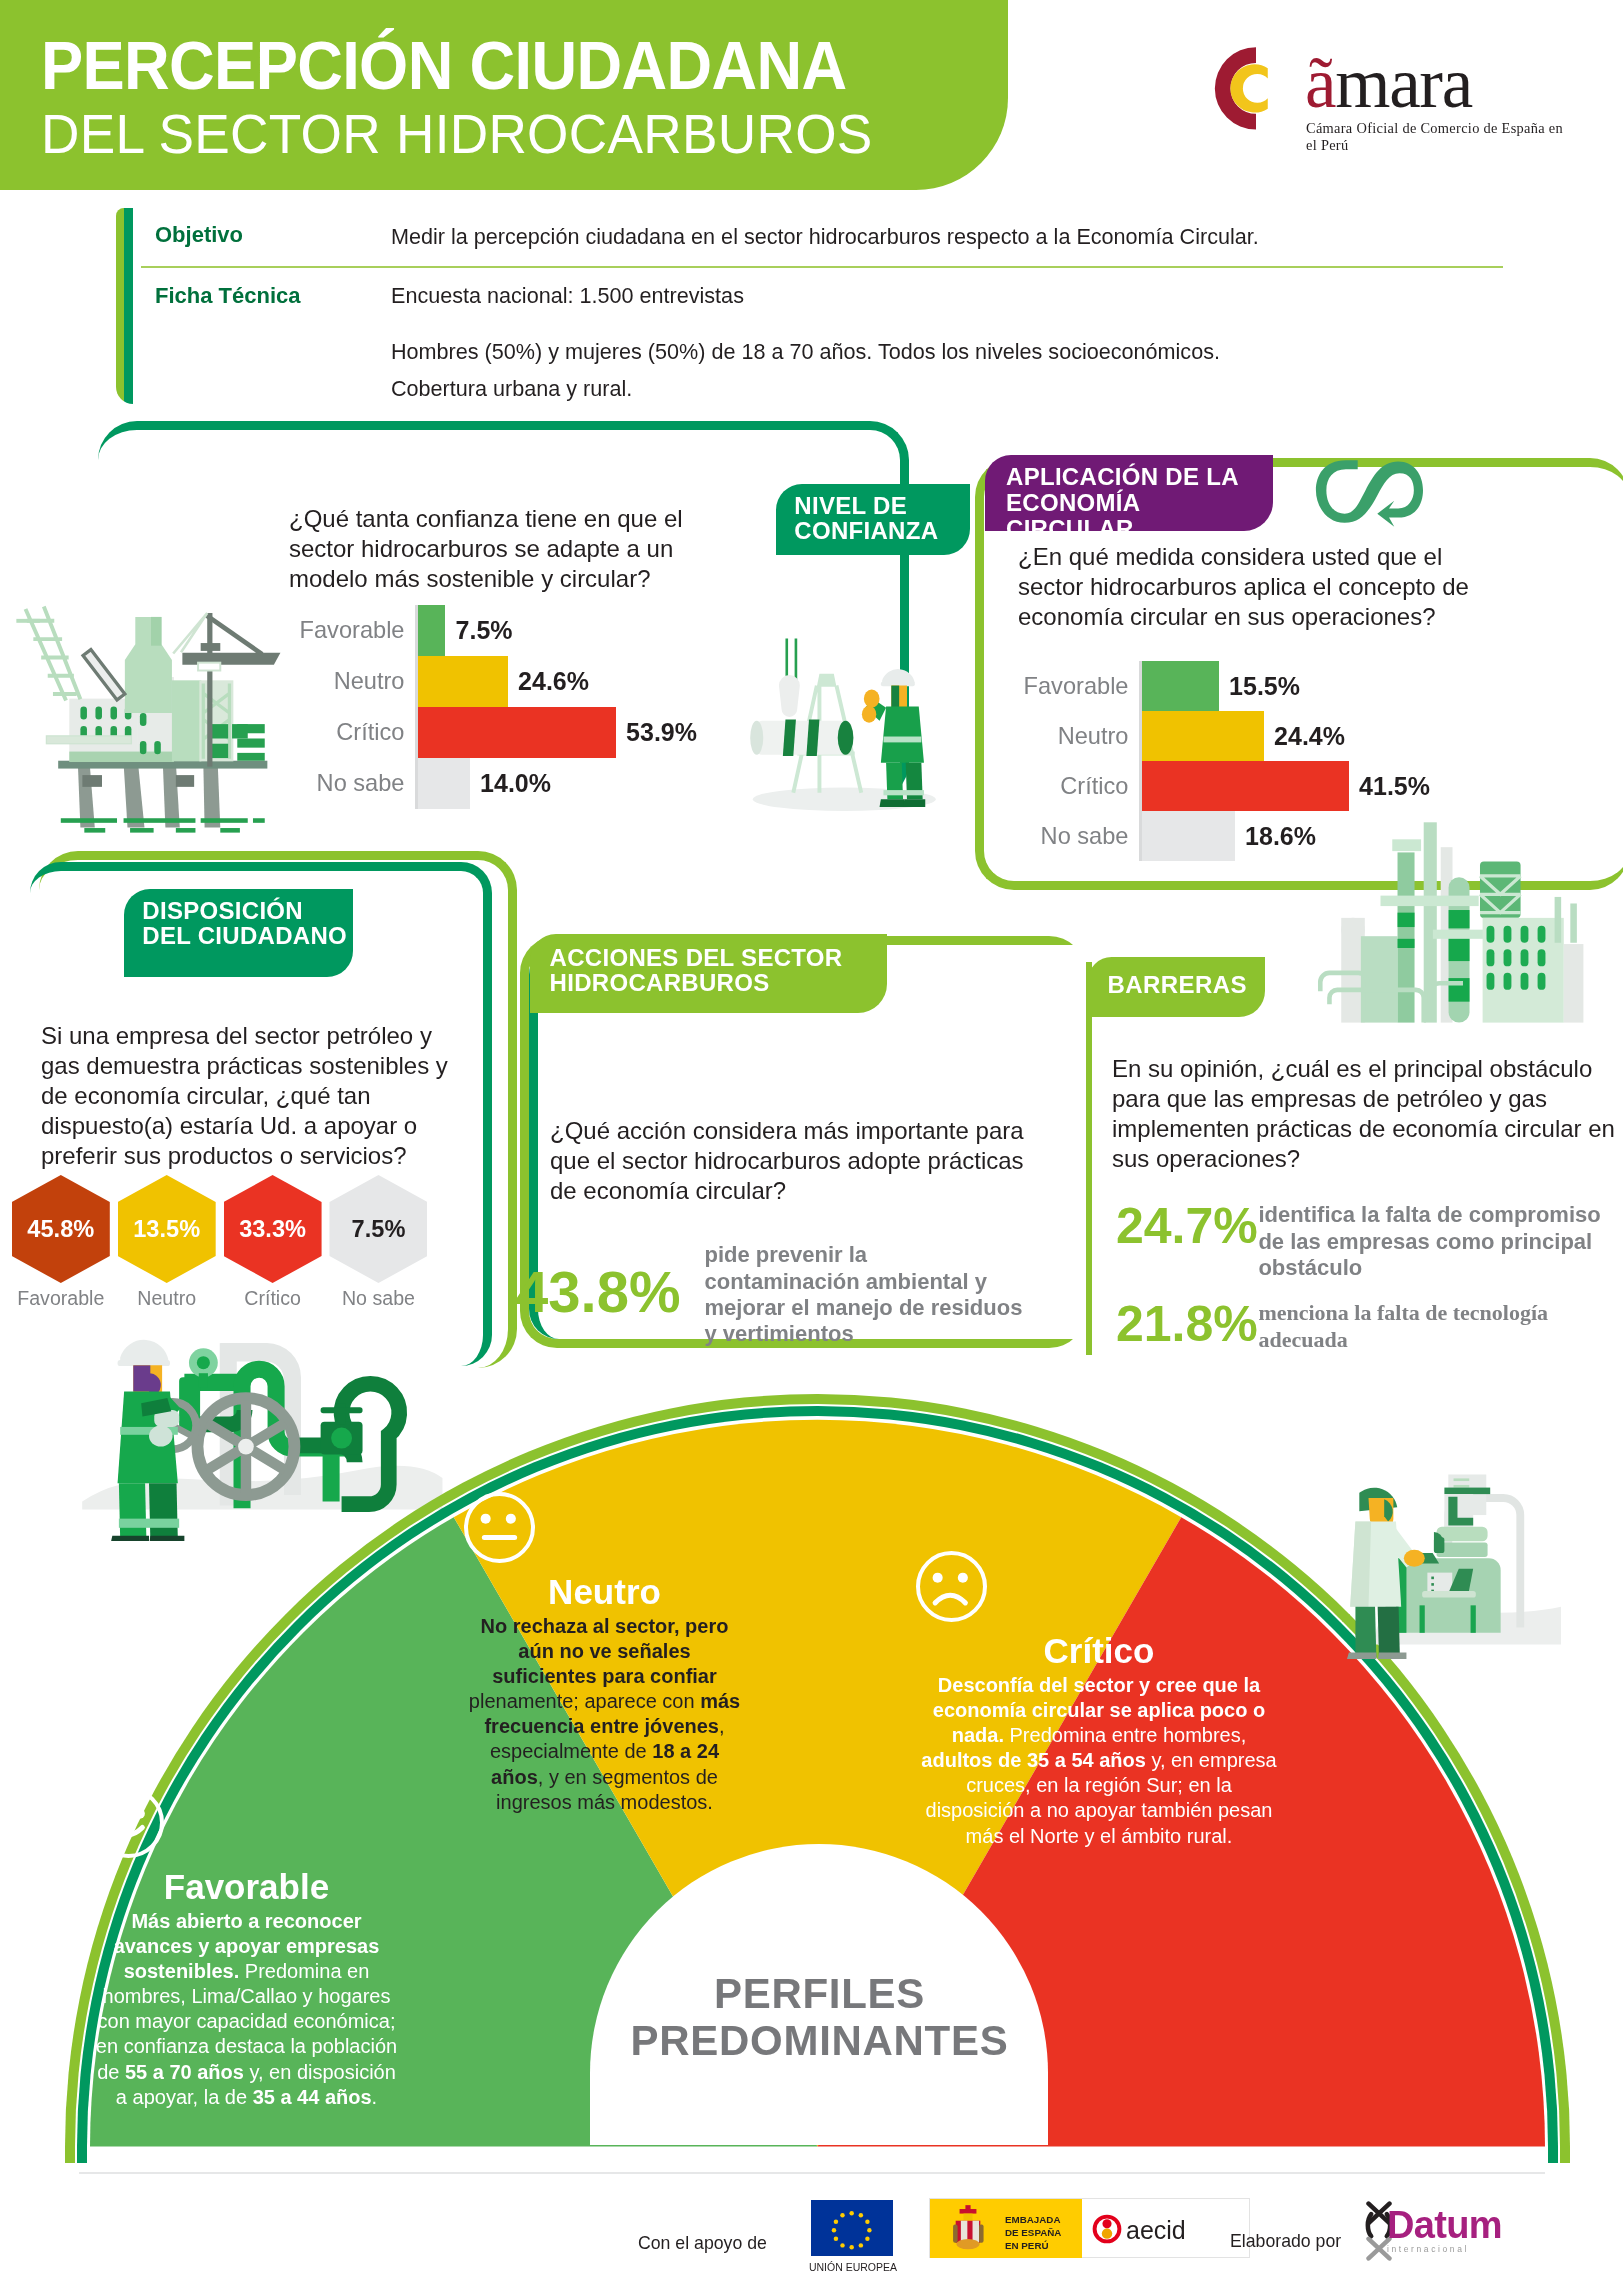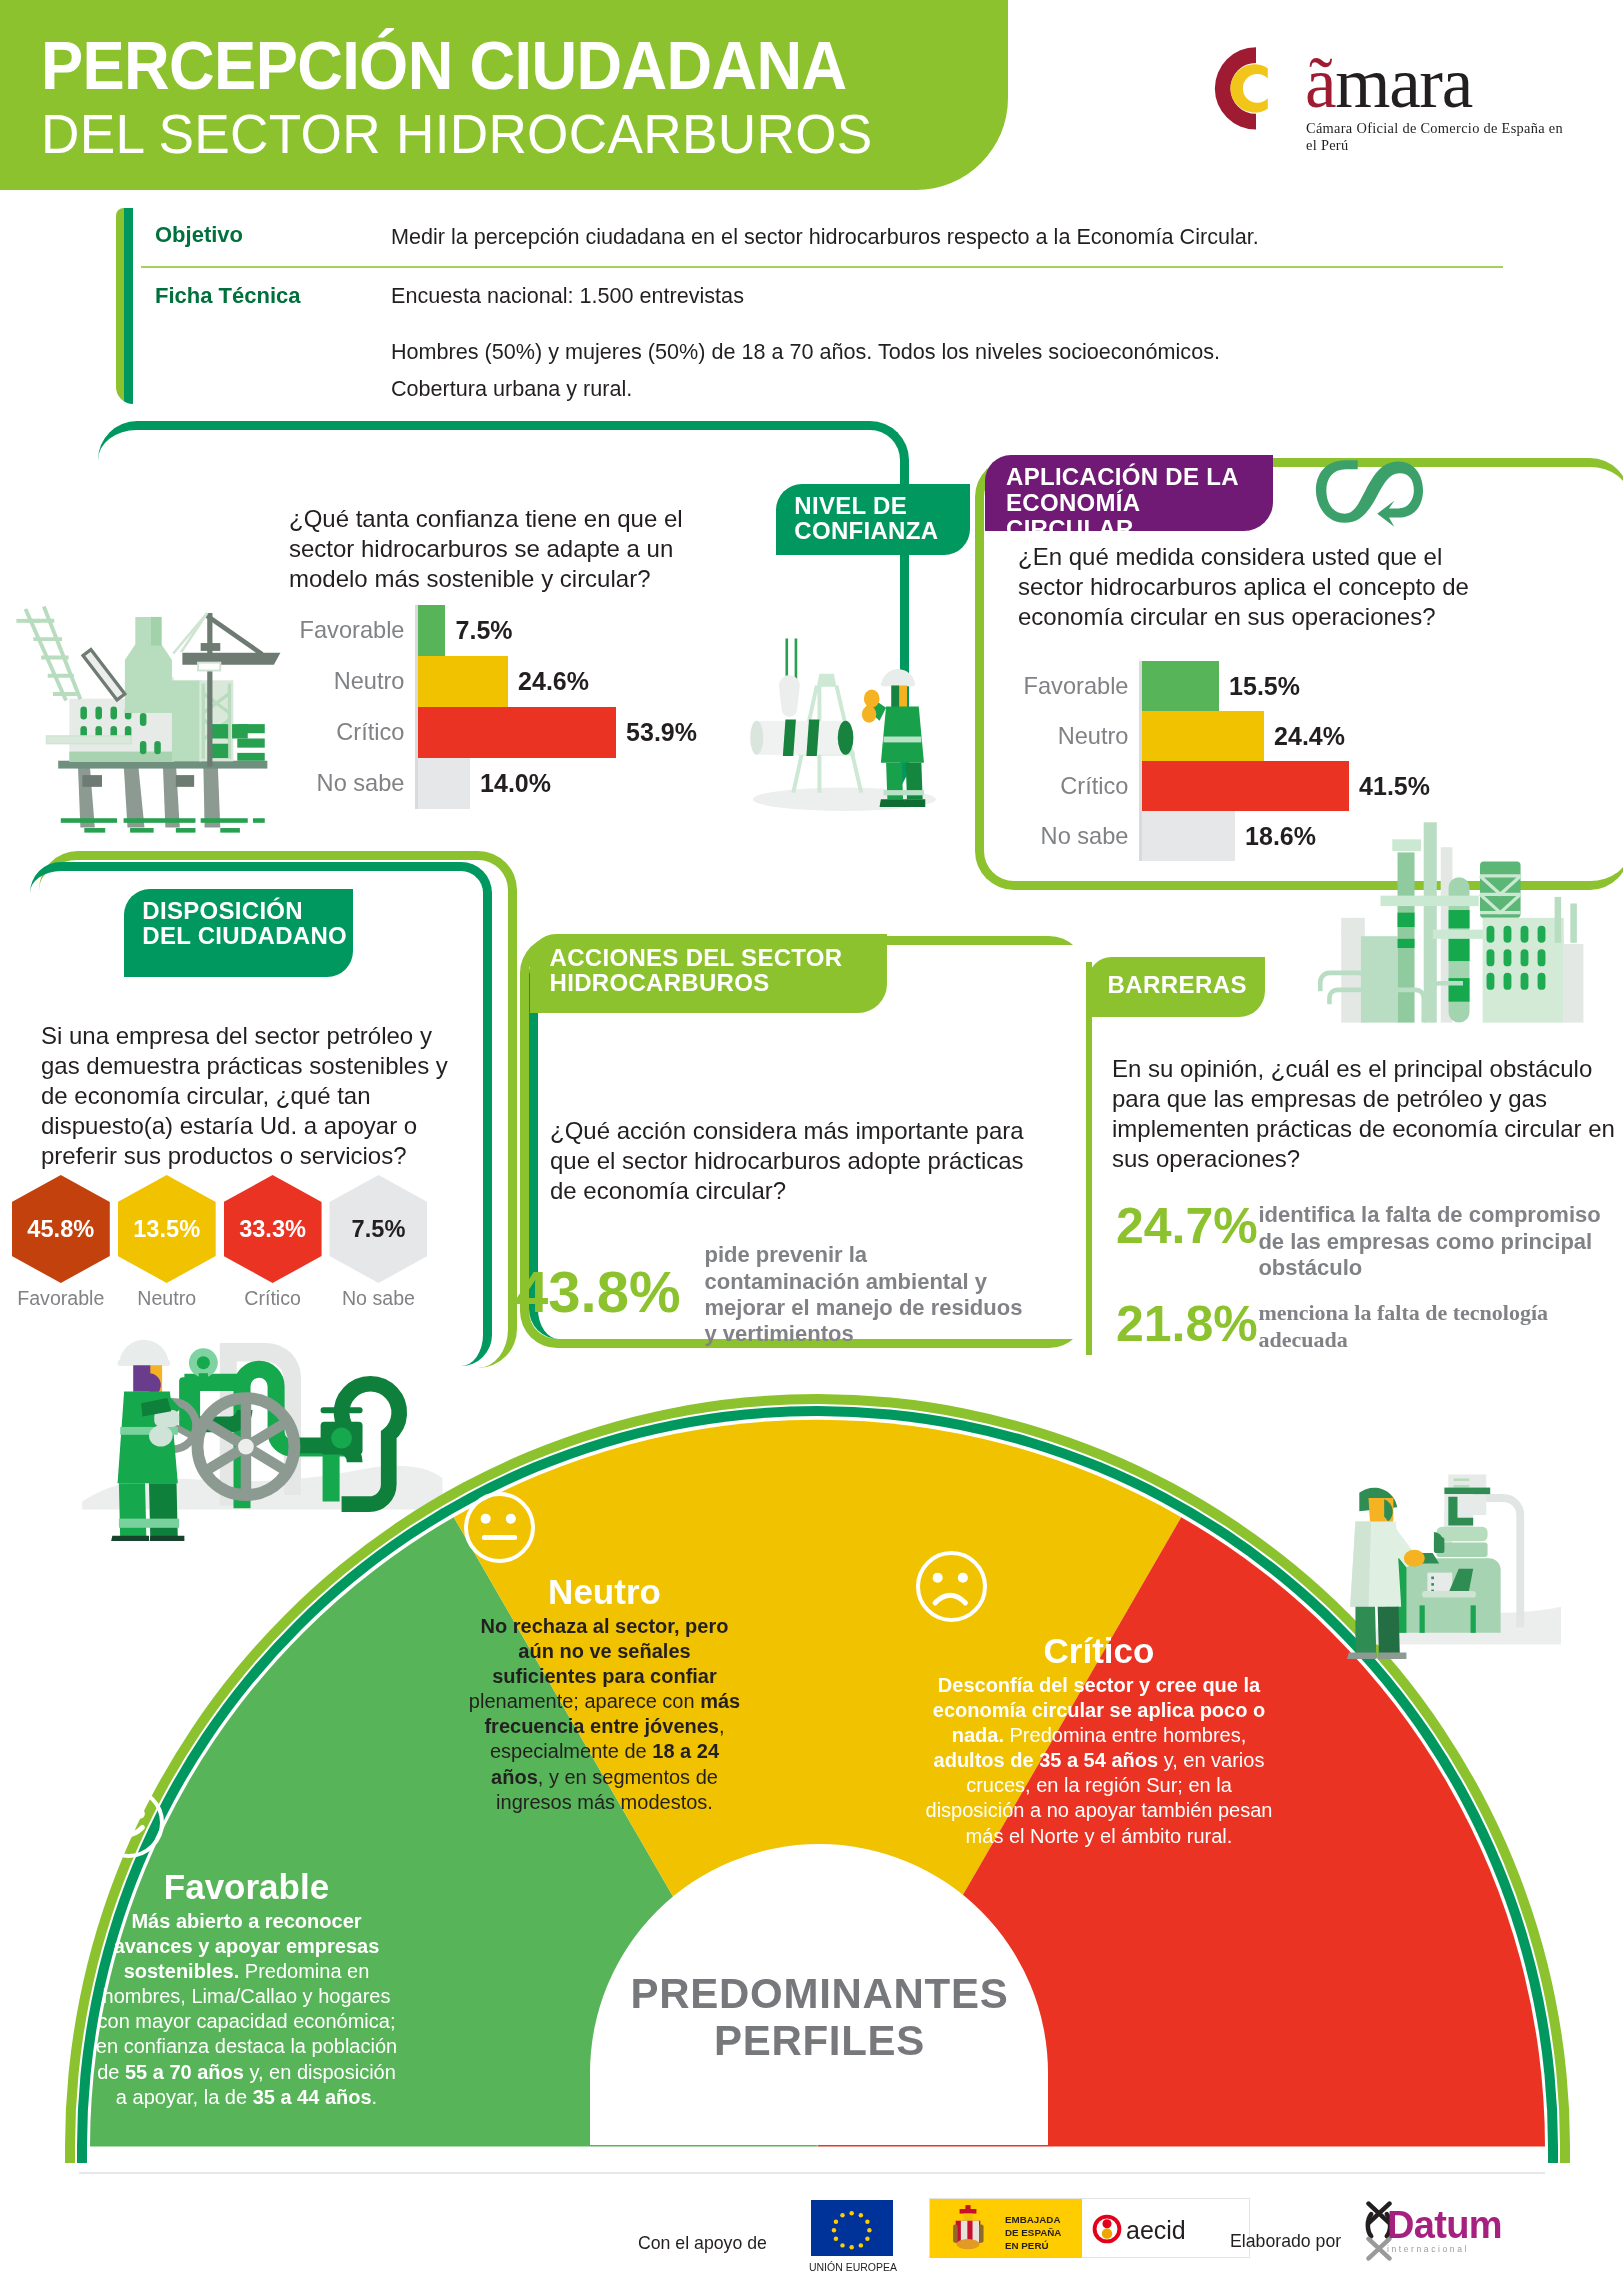--- a/index.html
+++ b/index.html
@@ -616,22 +616,22 @@
   <div id="perf-pie">
     <svg class="pie-seg" viewBox="0 0 2224 2224">
 
       <path d="M1112 1112 L0 1112 A1112 1112 0 0 1 556 150 Z" fill="#58b459"></path>
       <path d="M1112 1112 L556 150 A1112 1112 0 0 1 1668 150 Z" fill="#f0c200"></path>
       <path d="M1112 1112 L1668 150 A1112 1112 0 0 1 2224 1112 Z" fill="#ea3323"></path>
     </svg>
   </div>
   <div id="perf-hole"></div>
   <div id="perf-center-title">
+    <div>PERFILES</div>
     <div>PREDOMINANTES</div>
-    <div>PERFILES</div>
   </div>
 
   <div class="perf-block" style="left:27.5px;top:393px;width:308px;">
     <svg class="perf-face" viewBox="0 0 100 100">
       <circle cx="28" cy="36" r="8" fill="#fff"></circle>
         <circle cx="68" cy="36" r="8" fill="#fff"></circle>
       <path d="M24 58 Q48 82 72 58" stroke="#fff" stroke-width="8" fill="none" stroke-linecap="round"></path>
     </svg>
     <div class="perf-name">Favorable</div>
     <div class="perf-body"><b>Más abierto a reconocer avances y apoyar empresas sostenibles.</b><span> Predomina en hombres, Lima/Callao y hogares con mayor capacidad económica; en confianza destaca la población de </span><b>55 a 70 años</b><span> y, en disposición a apoyar, la de </span><b>35 a 44 años</b><span>.</span></div>
@@ -647,21 +647,21 @@
     <div class="perf-body dark-on-yellow"><b>No rechaza al sector, pero aún no ve señales suficientes para confiar</b><span> plenamente; aparece con </span><b>más frecuencia entre jóvenes</b><span>, especialmente de </span><b>18 a 24 años</b><span>, y en segmentos de ingresos más modestos.</span></div>
   </div>
 
   <div class="perf-block" style="left:851px;top:157px;width:366px;">
     <svg class="perf-face" viewBox="0 0 100 100">
       <circle cx="28" cy="36" r="8" fill="#fff"></circle>
         <circle cx="68" cy="36" r="8" fill="#fff"></circle>
       <path d="M24 76 Q48 52 72 76" stroke="#fff" stroke-width="8" fill="none" stroke-linecap="round"></path>
     </svg>
     <div class="perf-name">Crítico</div>
-    <div class="perf-body"><b>Desconfía del sector y cree que la economía circular se aplica poco o nada.</b><span> Predomina entre hombres, </span><b>adultos de 35 a 54 años</b><span> y, en varios cruces, en la región Sur; en la disposición a no apoyar también pesan más el Norte y el ámbito rural.</span></div>
+    <div class="perf-body"><b>Desconfía del sector y cree que la economía circular se aplica poco o nada.</b><span> Predomina entre hombres, </span><b>adultos de 35 a 54 años</b><span> y, en empresa cruces, en la región Sur; en la disposición a no apoyar también pesan más el Norte y el ámbito rural.</span></div>
   </div>
 </div>
 
 <svg class="illus" style="left:1299px;top:1430px;z-index:5;" width="262" height="229" viewBox="0 0 400 350">
   <g>
     <path d="M120 300 q60 -26 140 -22 q90 5 150 -10 l0 60 l-300 0 Z" fill="#eceeed"></path>
 
     <g fill="none" stroke="#e1e5e3" stroke-width="12">
       <path d="M228 190 v-60 a26 26 0 0 1 26 -26 h58 a26 26 0 0 1 26 26 v172"></path>
     </g>

